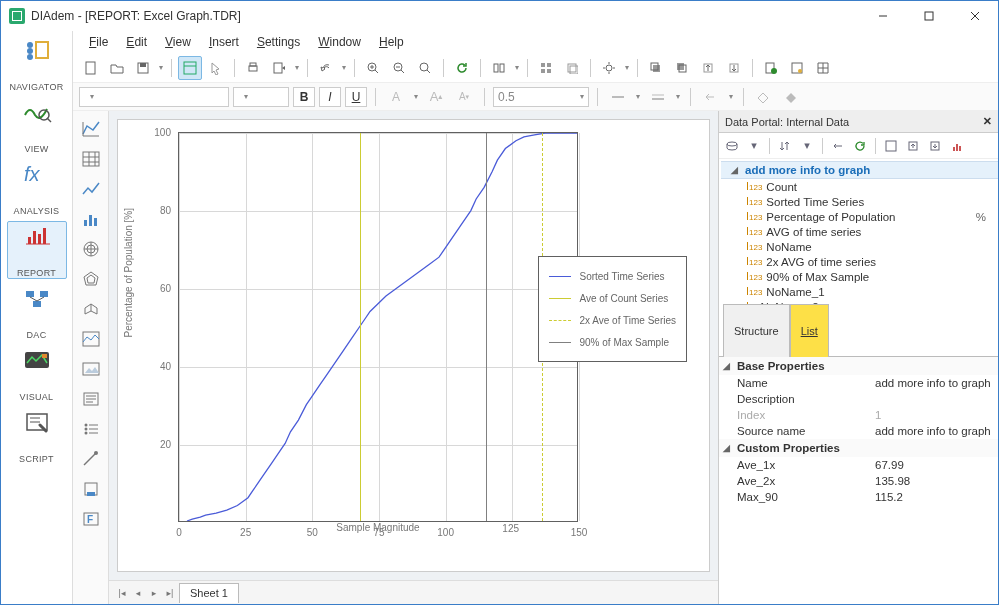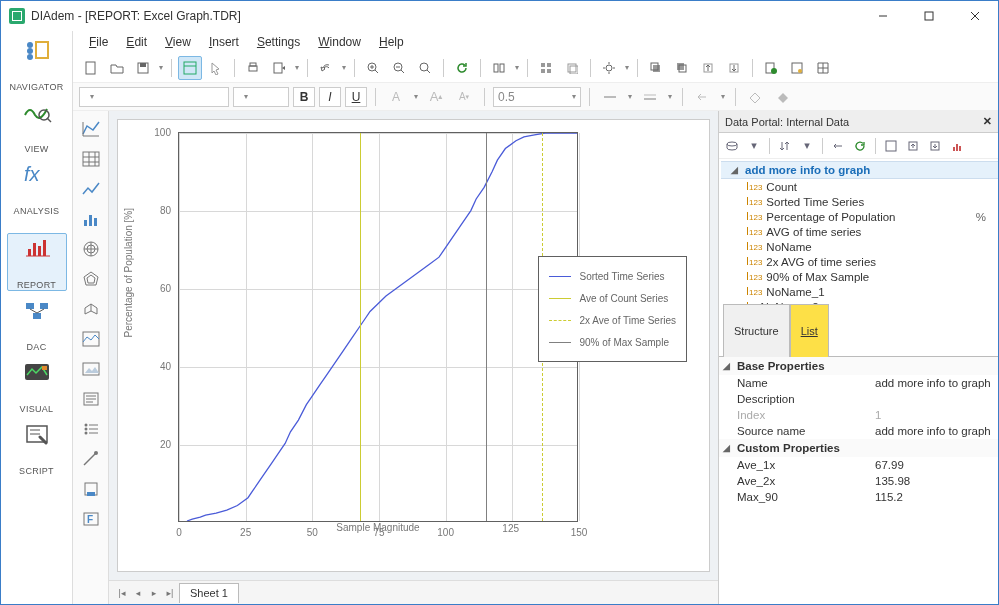--- a/index.html
+++ b/index.html
@@ -12,21 +12,21 @@
 .titlebar .title { font-size: 12px; color: #333; flex: 0 0 auto; }
 .titlebar .spacer { flex: 1; }
 .win-btn { width: 46px; height: 30px; display: flex; align-items: center; justify-content: center; color: #333; }
 
 
 .root { flex: 1; display: flex; min-height: 0; }
 
 
 .navcol { width: 72px; background: #fff; border-right: 1px solid #ddd; display: flex; flex-direction: column; align-items: center; padding-top: 4px; }
 .nav-item { width: 60px; height: 58px; display: flex; flex-direction: column; align-items: center; justify-content: center; gap: 18px; border-radius: 2px; margin-bottom: 4px; cursor: pointer; color:#555; }
-.nav-item.active { background: #e5f1fb; border: 1px solid #7cb8e4; margin-top: 12px; }
+.nav-item.active { background: #e5f1fb; border: 1px solid #7cb8e4; }
 .nav-item .nicon { width: 32px; height: 28px; display: flex; align-items: center; justify-content: center; }
 .nav-item .nlabel { font-size: 9px; letter-spacing: 0.3px; }
 
 
 .maincol { flex: 1; display: flex; flex-direction: column; min-width: 0; }
 .menubar { height: 22px; display: flex; align-items: center; padding-left: 8px; gap: 2px; }
 .menubar div { padding: 2px 8px; cursor: pointer; }
 
 .toolbar { height: 30px; display: flex; align-items: center; padding-left: 6px; gap: 2px; border-bottom: 1px solid #eee; }
 .tbtn { width: 24px; height: 24px; display: flex; align-items: center; justify-content: center; border-radius: 2px; color: #666; cursor: pointer; }
@@ -388,21 +388,21 @@
         </div>
       <div class="fmtbtn b">B</div>
       <div class="fmtbtn i">I</div>
       <div class="fmtbtn u">U</div>
       <div class="tsep"></div>
       <div class="tbtn" style="color:#bbb;">A</div>
         <div class="tdrop">▾</div>
       <div class="tbtn" style="color:#bbb;font-size:13px;">A<sup style="font-size:8px">▴</sup></div>
       <div class="tbtn" style="color:#bbb;font-size:10px;">A<sup style="font-size:7px">▾</sup></div>
       <div class="tsep"></div>
-      <div class="fmt-combo" style="width:88px">
+      <div class="fmt-combo" style="width:96px">
           <span>0.5</span>
           <span class="dd" style="margin-left:auto">▾</span>
         </div>
       <div class="tsep"></div>
       <div class="tbtn">
           <svg width="14" height="10">
             <line x1="1" y1="5" x2="13" y2="5" stroke="#bbb" stroke-width="2"></line>
           </svg>
         </div>
         <div class="tdrop">▾</div>

